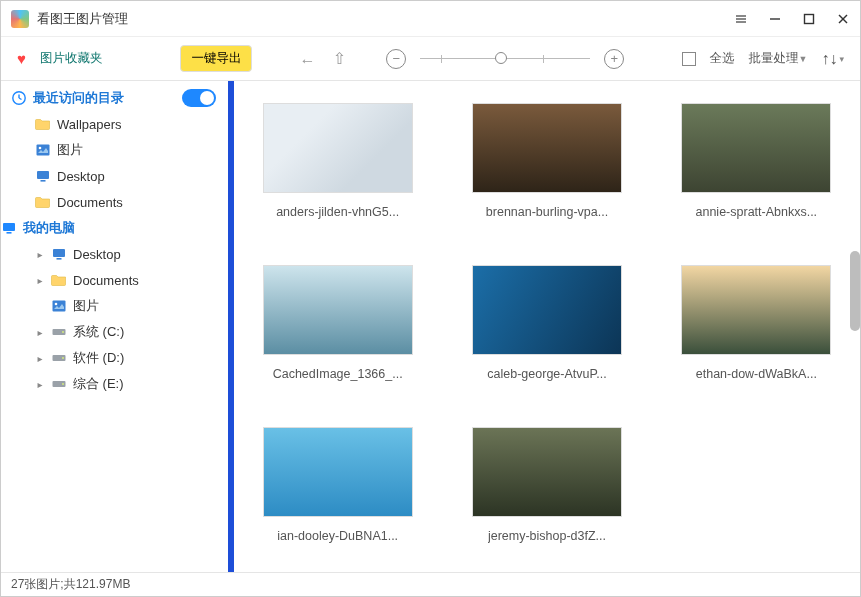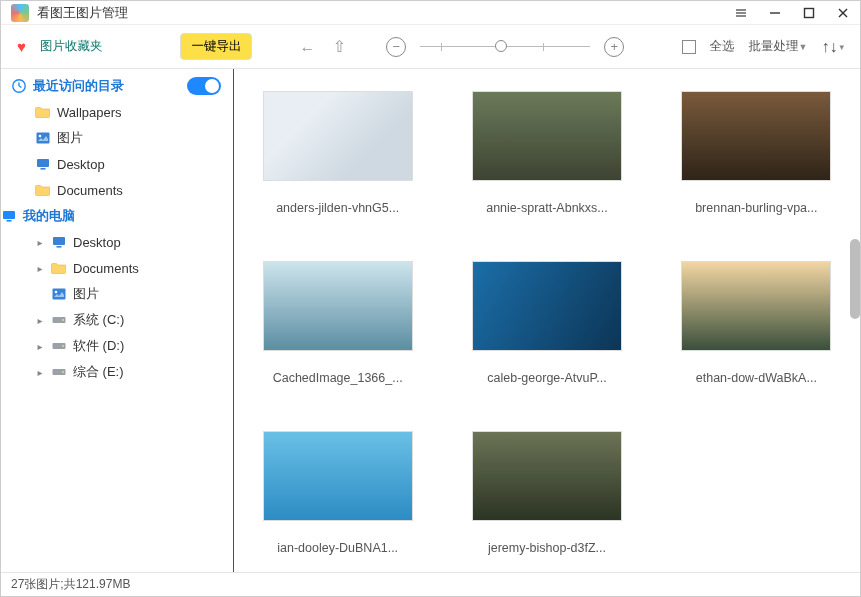--- a/index.html
+++ b/index.html
@@ -1,48 +1,48 @@
 <!DOCTYPE html>
 <html><head>
 <meta charset="utf-8">
 <style>
 * { box-sizing: border-box; margin: 0; padding: 0; font-family: "Microsoft YaHei", "Segoe UI", sans-serif; }
 body { width: 861px; height: 597px; background: #fff; border: 1px solid #ccc; display: flex; flex-direction: column; overflow: hidden; }
-.titlebar { height: 24px; display: flex; align-items: center; padding: 0 10px; border-bottom: 1px solid #eee; }
+.titlebar { height: 36px; display: flex; align-items: center; padding: 0 10px; border-bottom: 1px solid #eee; }
 .app-icon { width: 18px; height: 18px; border-radius: 3px; background: conic-gradient(#4fc3f7,#81c784,#ffb74d,#e57373,#4fc3f7); margin-right: 8px; }
 .title-text { font-size: 13px; color: #333; flex: 1; }
 .win-btns { display: flex; gap: 20px; align-items: center; }
 .win-btn { width: 14px; height: 14px; cursor: pointer; display: flex; align-items: center; justify-content: center; }
 .win-btn svg { width: 14px; height: 14px; }
 .toolbar { height: 44px; border-bottom: 1px solid #e5e5e5; display: flex; align-items: center; padding: 0 16px; gap: 14px; font-size: 12.5px; color: #555; }
 .heart { color: #f44; font-size: 15px; }
 .fav-label { color: #0f766e; }
 .t-spacer1 { width: 50px; }
 .export-btn { background: #fde047; border: 1px solid #ddd; border-radius: 4px; padding: 4px 10px; font-size: 12.5px; cursor: pointer; }
 .nav-btn { color: #999; font-size: 16px; cursor: pointer; width: 18px; text-align: center; }
 .zoom-btn { width: 20px; height: 20px; border: 1.5px solid #888; border-radius: 50%; display: flex; align-items: center; justify-content: center; color: #888; font-size: 13px; cursor: pointer; }
 .slider-wrap { position: relative; width: 170px; height: 20px; display: flex; align-items: center; }
 .slider-track { height: 1.5px; background: #bbb; width: 100%; }
 .tick { position: absolute; width: 1.5px; height: 8px; background: #bbb; top: 6px; }
 .slider-thumb { position: absolute; width: 12px; height: 12px; border: 1.5px solid #888; background: #fff; border-radius: 50%; top: 3px; }
 .chk { width: 14px; height: 14px; border: 1.5px solid #888; }
 .batch { display: flex; align-items: center; cursor: pointer; }
 .sort-icon { font-size: 16px; color: #555; display: flex; align-items: center; gap: 2px; cursor: pointer; }
 .body-area { flex: 1; display: flex; min-height: 0; }
-.sidebar { width: 233px; border-right: 1px solid #1d4ed8; display: flex; flex-direction: column; font-size: 13px; color: #333; padding-top: 4px; }
+.sidebar { width: 233px; border-right: 6px solid #1d4ed8; display: flex; flex-direction: column; font-size: 13px; color: #333; padding-top: 4px; }
 .side-row { display: flex; align-items: center; height: 26px; padding-left: 10px; gap: 6px; cursor: pointer; }
 .side-row.indent1 { padding-left: 34px; }
 .toggle-sw { margin-left: auto; margin-right: 12px; width: 34px; height: 18px; background: #1e88ff; border-radius: 9px; position: relative; }
 .toggle-sw::after { content: ""; position: absolute; width: 14px; height: 14px; background: #fff; border-radius: 50%; top: 2px; right: 2px; }
 .ic { width: 16px; height: 16px; display: inline-flex; align-items: center; justify-content: center; }
 .ic svg { width: 16px; height: 16px; }
 .expander { width: 10px; color: #888; font-size: 10px; text-align: center; }
 .content { flex: 1; position: relative; overflow: hidden; }
 .grid { padding: 22px 18px; display: grid; grid-template-columns: repeat(3, 1fr); gap: 46px 38px; justify-items: center; }
-.thumb-item { display: flex; flex-direction: column; align-items: center; gap: 20px; }
+.thumb-item { display: flex; flex-direction: column; align-items: center; gap: 12px; }
 .thumb { width: 150px; height: 90px; background: #777; border: 1px solid #ddd; }
 .caption { font-size: 12.5px; color: #555; max-width: 150px; white-space: nowrap; overflow: hidden; text-overflow: ellipsis; text-align: center; }
 .scrollbar { position: absolute; right: 0; top: 170px; width: 10px; height: 80px; background: #bdbdbd; border-radius: 5px; }
 .statusbar { height: 24px; border-top: 1px solid #e5e5e5; font-size: 12px; color: #555; display: flex; align-items: center; padding-left: 10px; }
 .row-partial { display: grid; grid-template-columns: repeat(3, 1fr); gap: 0 38px; padding: 0 18px; margin-top: 12px; justify-items: center; }
 .partial-thumb { width: 150px; height: 18px; background: #777; }
 
 .g1{background:linear-gradient(135deg,#e8eef3 30%,#cfd9e1 70%);}
 .g2{background:linear-gradient(#6b7a5a,#3d4432);}
 .g3{background:linear-gradient(#7a5a3c,#2e2418);}
@@ -242,26 +242,26 @@
       </div>
   </div>
 
   <div class="content">
     <div class="grid" id="thumb-grid">
         <div class="thumb-item">
           <div class="thumb g1"></div>
           <div class="caption">anders-jilden-vhnG5...</div>
         </div>
         <div class="thumb-item">
+          <div class="thumb g3"></div>
+          <div class="caption">brennan-burling-vpa...</div>
+        </div>
+        <div class="thumb-item">
           <div class="thumb g2"></div>
           <div class="caption">annie-spratt-Abnkxs...</div>
-        </div>
-        <div class="thumb-item">
-          <div class="thumb g3"></div>
-          <div class="caption">brennan-burling-vpa...</div>
         </div>
         <div class="thumb-item">
           <div class="thumb g4"></div>
           <div class="caption">CachedImage_1366_...</div>
         </div>
         <div class="thumb-item">
           <div class="thumb g5"></div>
           <div class="caption">caleb-george-AtvuP...</div>
         </div>
         <div class="thumb-item">

